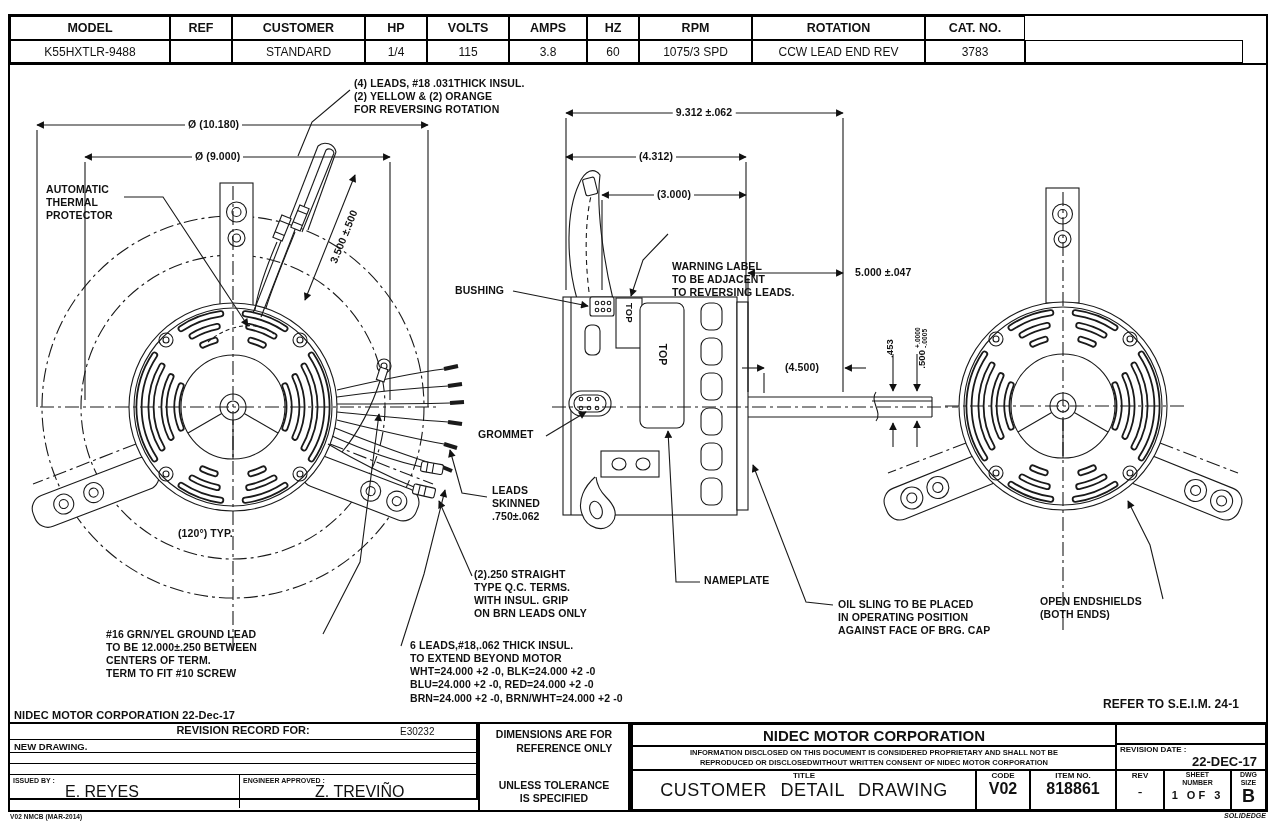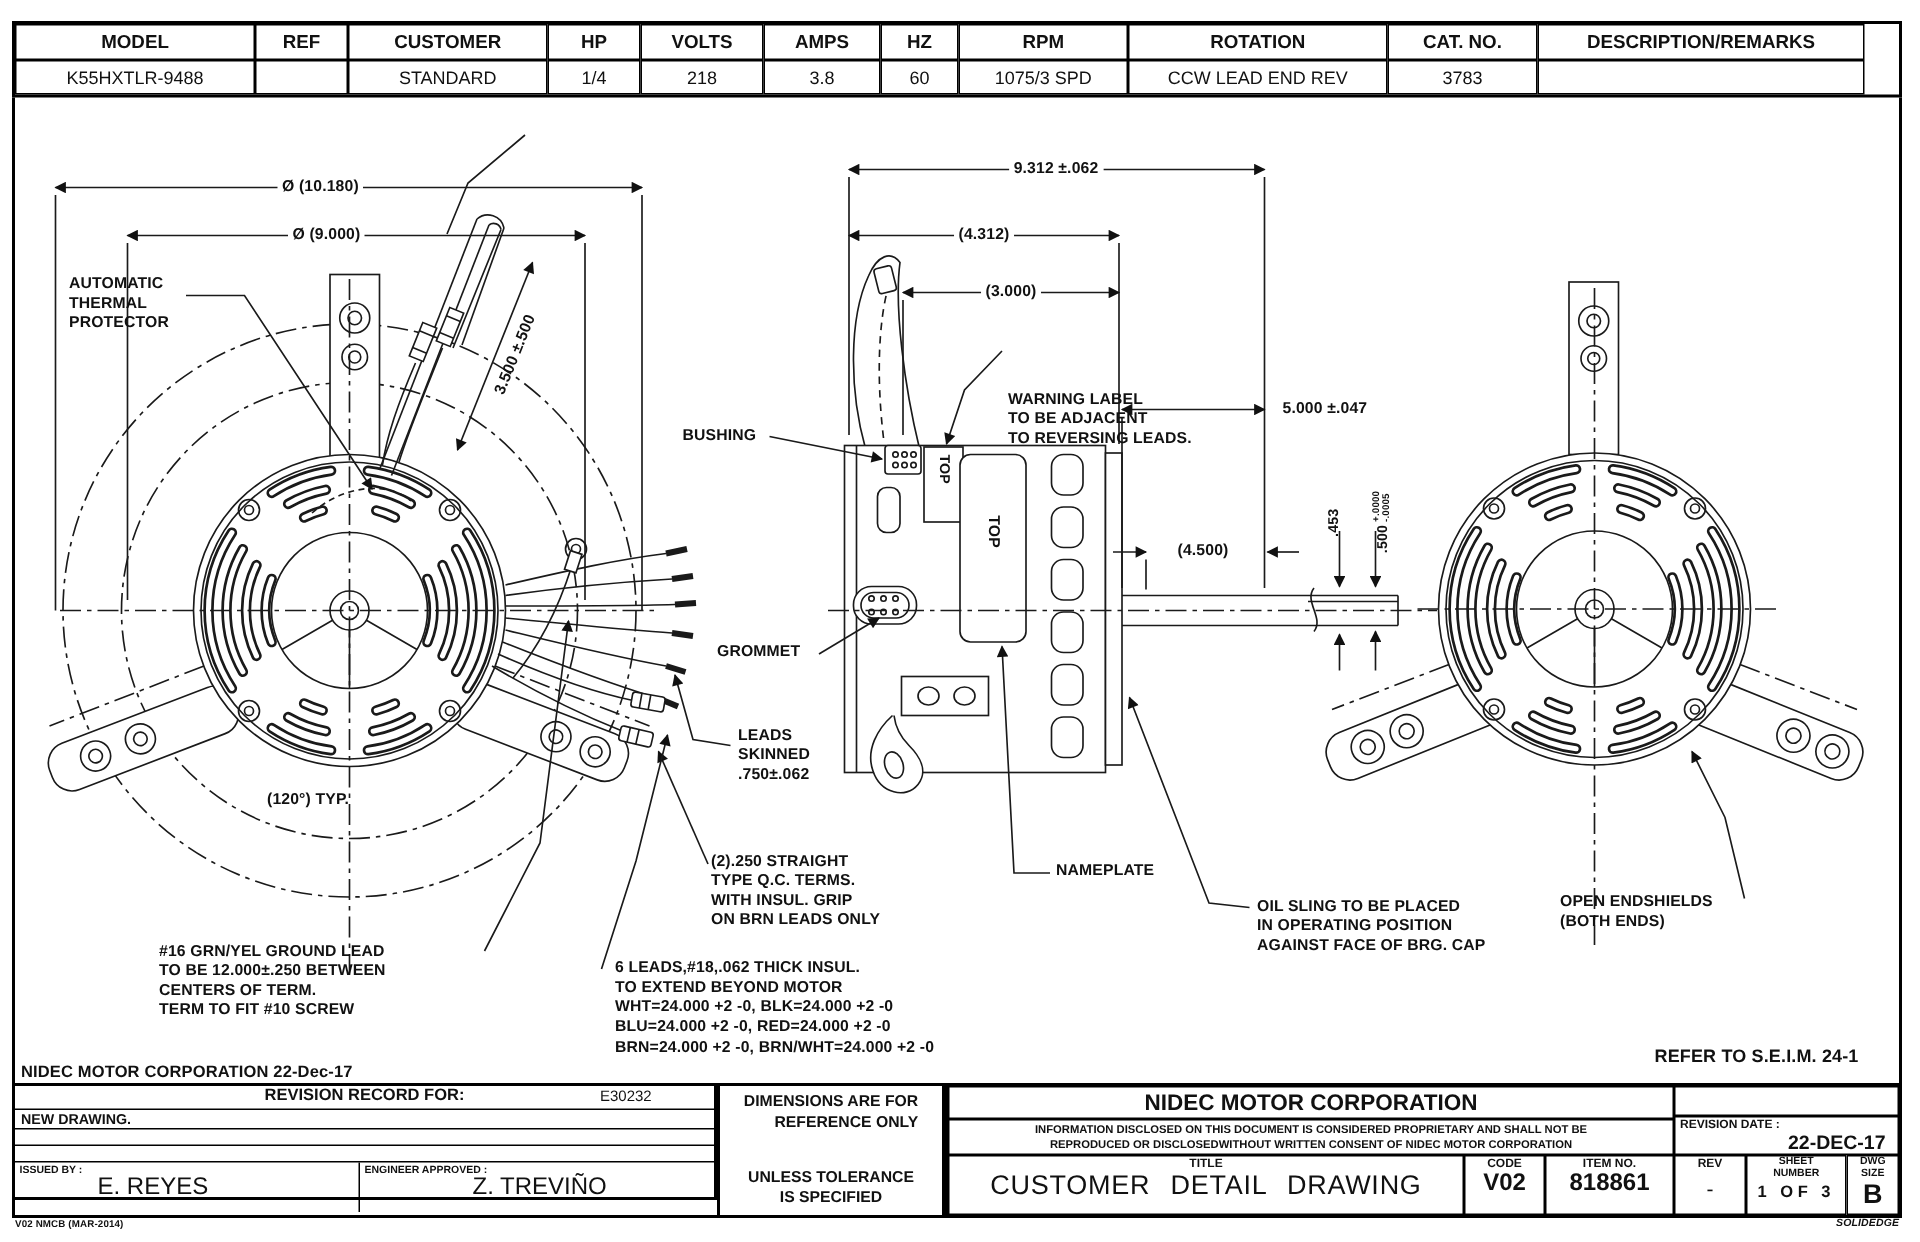--- a/index.html
+++ b/index.html
@@ -43,28 +43,27 @@
       <div class="tcell c0">MODEL</div>
       <div class="tcell c1">REF</div>
       <div class="tcell c2">CUSTOMER</div>
       <div class="tcell c3">HP</div>
       <div class="tcell c4">VOLTS</div>
       <div class="tcell c5">AMPS</div>
       <div class="tcell c6">HZ</div>
       <div class="tcell c7">RPM</div>
       <div class="tcell c8">ROTATION</div>
       <div class="tcell c9">CAT. NO.</div>
-      <div class="tcell c10">DESCRIPTION/REMARKS</div>
     </div>
     <div class="trow vals">
       <div class="tcell c0">K55HXTLR-9488</div>
       <div class="tcell c1"></div>
       <div class="tcell c2 sm">STANDARD</div>
       <div class="tcell c3">1/4</div>
-      <div class="tcell c4">218</div>
+      <div class="tcell c4">115</div>
       <div class="tcell c5">3.8</div>
       <div class="tcell c6">60</div>
       <div class="tcell c7">1075/3 SPD</div>
       <div class="tcell c8 sm">CCW LEAD END REV</div>
       <div class="tcell c9">3783</div>
       <div class="tcell c10"></div>
     </div>
   </div>
 
   <svg id="art" width="1280" height="828" viewBox="0 0 1280 828">
@@ -361,20 +360,23 @@
       <path d="M487,497L462,493L450,450" marker-end="url(#ar)"></path>
       <path d="M472,576L439,501" marker-end="url(#ar)"></path>
       <path d="M323,634L360,562L379,414" marker-end="url(#ar)"></path>
       <path d="M401,646L424,574L445,490" marker-end="url(#ar)"></path>
       <path d="M700,582L676,582L668,431" marker-end="url(#ar)"></path>
       <path d="M833,605L806,602L753,465" marker-end="url(#ar)"></path>
       <path d="M1163,599L1150,545L1128,501" marker-end="url(#ar)"></path>
     </g>
   </svg>
 
+  <div class="lbl" style="left:354px;top:77px;">(4) LEADS, #18 .031THICK INSUL.
+(2) YELLOW &amp; (2) ORANGE
+FOR REVERSING ROTATION</div>
   <div class="lbl bg" style="left:185px;top:118px;">Ø (10.180)</div>
   <div class="lbl bg" style="left:192px;top:150px;">Ø (9.000)</div>
   <div class="lbl" style="left:46px;top:183px;">AUTOMATIC
 THERMAL
 PROTECTOR</div>
   <div class="lbl" style="left:300px;top:230px;width:88px;text-align:center;transform:rotate(-68deg);">3.500 ±.500</div>
   <div class="lbl bg ctr" style="left:704px;top:106px;">9.312 ±.062</div>
   <div class="lbl bg ctr" style="left:656px;top:150px;">(4.312)</div>
   <div class="lbl bg ctr" style="left:674px;top:188px;">(3.000)</div>
   <div class="lbl" style="left:672px;top:220px;margin-top:40px;">WARNING LABEL

